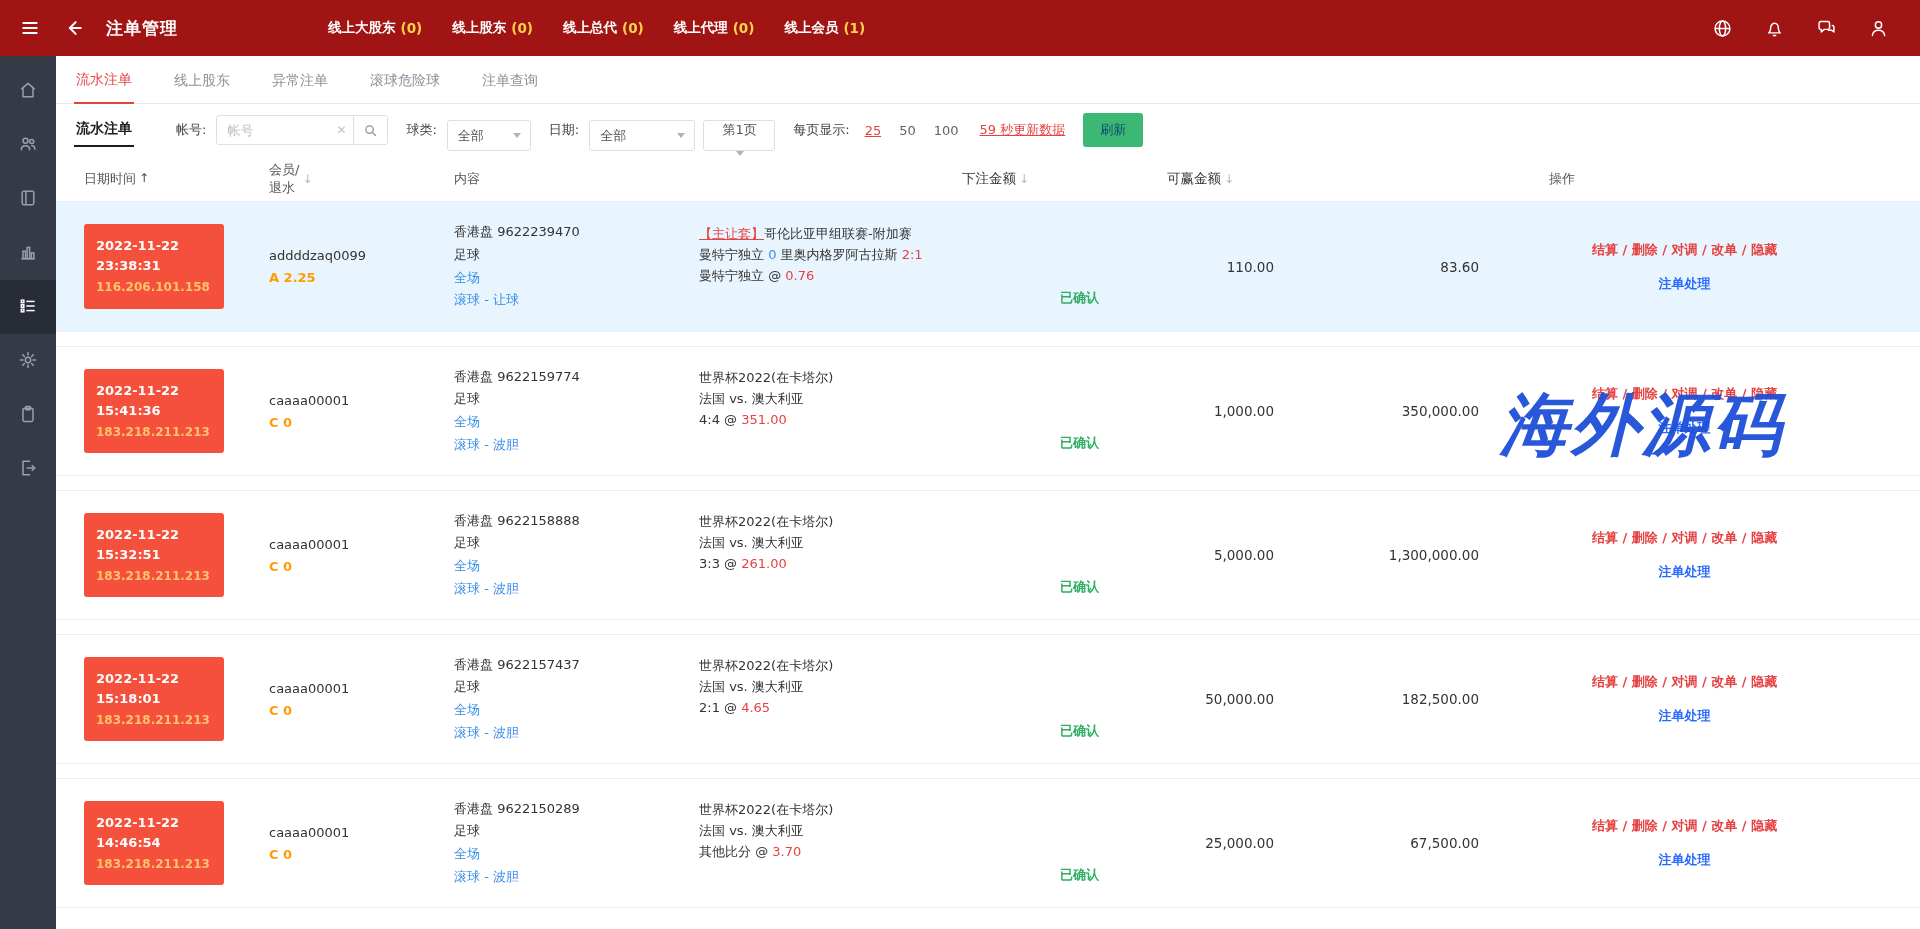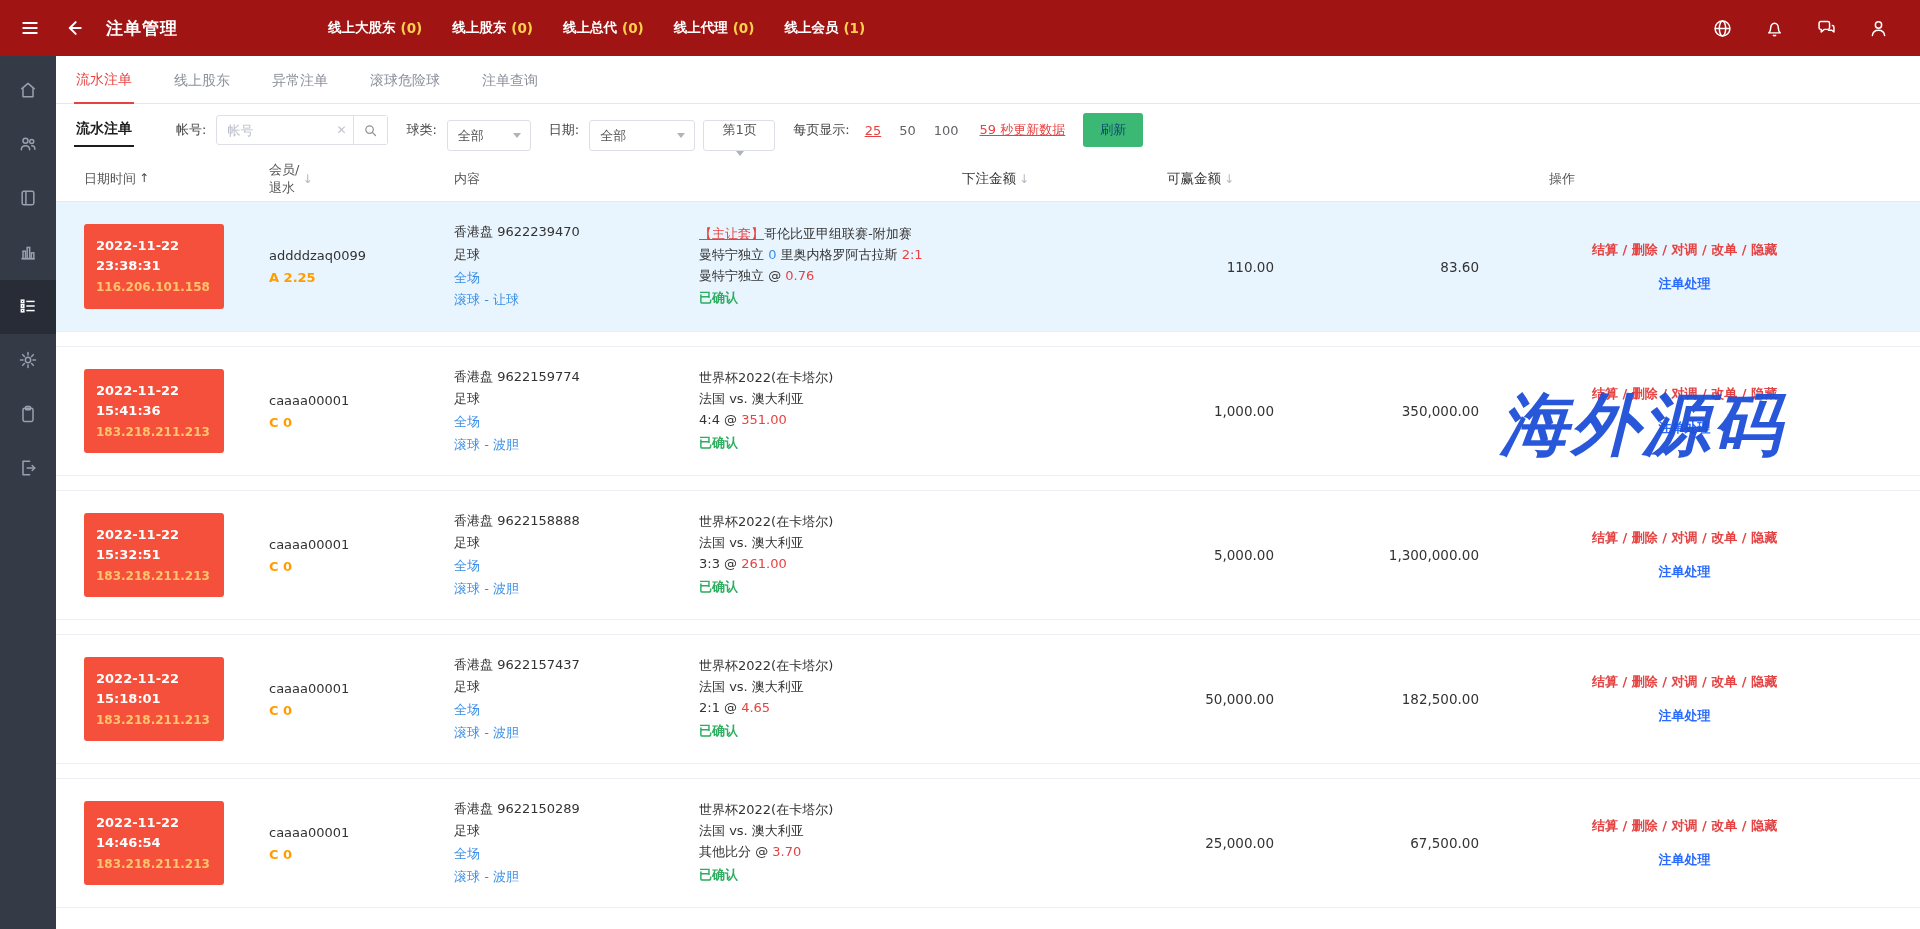--- a/index.html
+++ b/index.html
@@ -91,21 +91,21 @@
   .mname { font-size:13px; color:#333; margin-bottom:7px; }
   .rebate { color:var(--rebate-orange,#ff9c00); font-weight:bold; }
 
   .c-order div { line-height:1.75; }
   .blue-link { color:var(--link-blue,#3a8ee6); }
 
   .c-content div { line-height:1.6; }
   .t-tag { color:var(--action-red,#e64242);text-decoration:underline; }
   .t-blue { color:var(--link-blue,#3a8ee6); }
   .t-red { color:var(--action-red,#e64242); }
-  .status { color:var(--status-green,#2dae61); font-weight:bold; margin-top:2px; }
+  .status { color:var(--status-green,#2dae61); font-weight:bold; margin-top:2px;text-align:right; }
 
   .c-bet, .c-win { font-size:13.5px; color:#333; }
 
   .trow .c-ops { display:flex; flex-direction:column; align-items:center; gap:16px; }
   .op-links { font-weight:bold; }
   .op-links a { color:var(--action-red,#e64242); }
   .op-links a + a::before { content:" / "; color:var(--action-red,#e64242); font-weight:bold; }
   .op-process { color:#2b6cff; font-weight:bold; }
 
   

